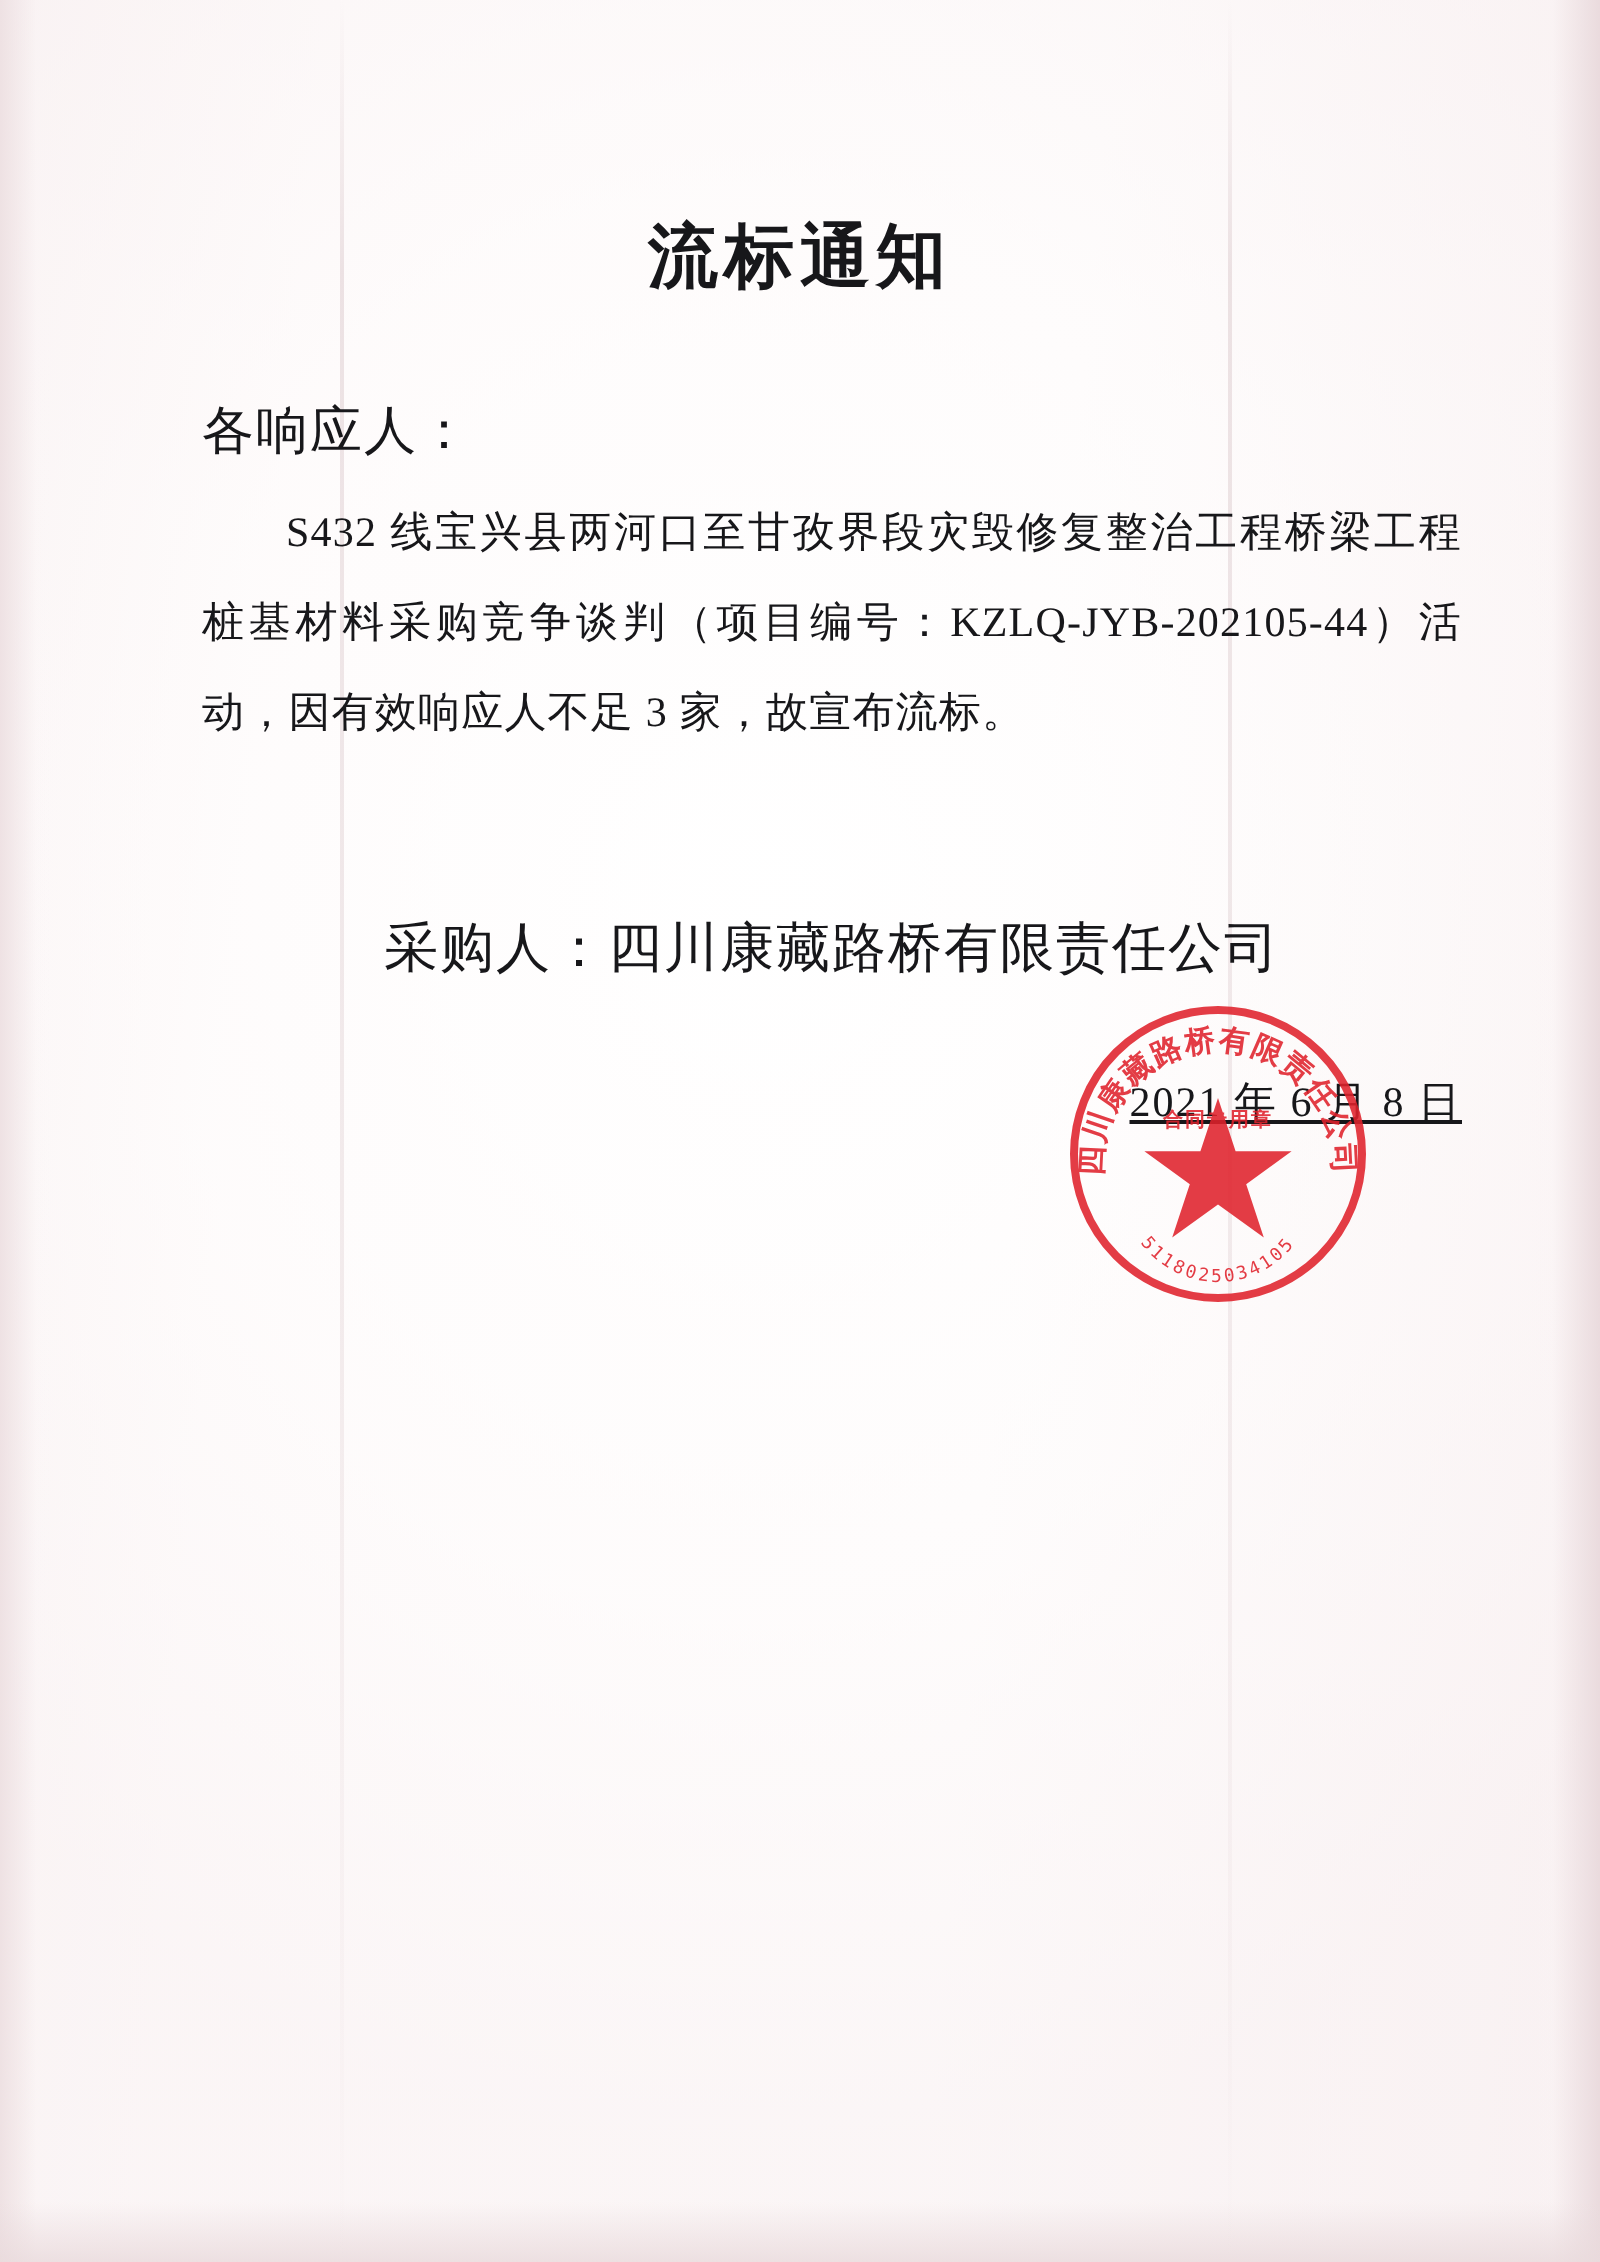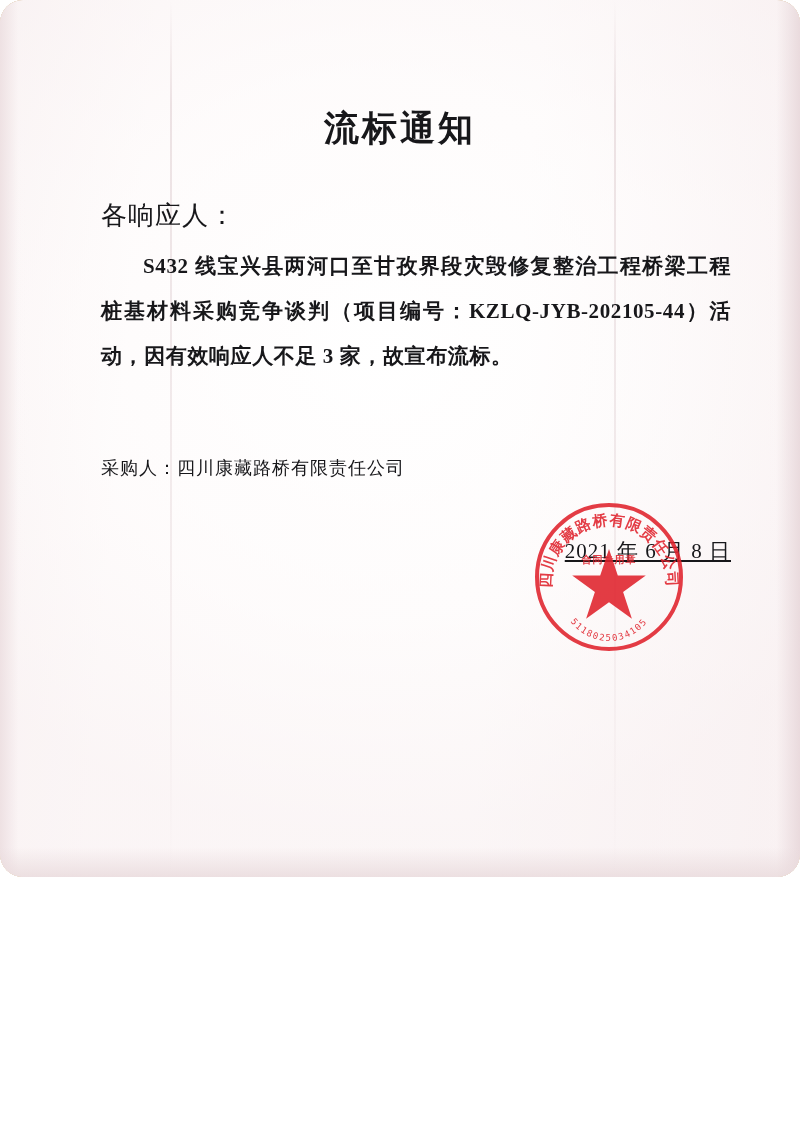--- a/index.html
+++ b/index.html
@@ -6,25 +6,24 @@
     margin: 0;
     padding: 0;
     background: #ffffff;
   }
   body {
     font-family: "Liberation Serif", "DejaVu Serif", serif;
   }
   .page {
     position: relative;
     width: 800px;
-    height: 877px;
+    height: 1131px;
     margin: 0 auto;
     background: #a16207;
     overflow: hidden;
-    border-radius: 23px;
   }
   
   .paper-tint {
     position: absolute;
     inset: 0;
     background:
       radial-gradient(ellipse 70% 55% at 48% 40%, rgba(255,255,255,0.9) 0%, rgba(253,250,250,0.55) 55%, rgba(248,240,241,0.6) 100%),
       linear-gradient(95deg, #fbf6f6 0%, #fffdfd 18%, #fffefe 62%, #faf3f4 100%);
     pointer-events: none;
   }
@@ -85,30 +84,29 @@
     position: absolute;
     top: 244px;
     left: 101px;
     width: 630px;
     font-size: 21px;
     line-height: 45px;
     letter-spacing: 0.6px;
     color: #17171a;
     text-align: justify;
     text-indent: 42px;
-    font-weight: bold;
   }
 
   .signature-line {
     position: absolute;
     top: 456px;
     left: 101px;
     width: 630px;
-    text-align: left;
-    font-size: 18px;
+    text-align: center;
+    font-size: 27px;
     letter-spacing: 1px;
     color: #17171a;
     padding-right: 8px;
   }
 
   .date-line {
     position: absolute;
     top: 537px;
     left: 101px;
     width: 630px;

